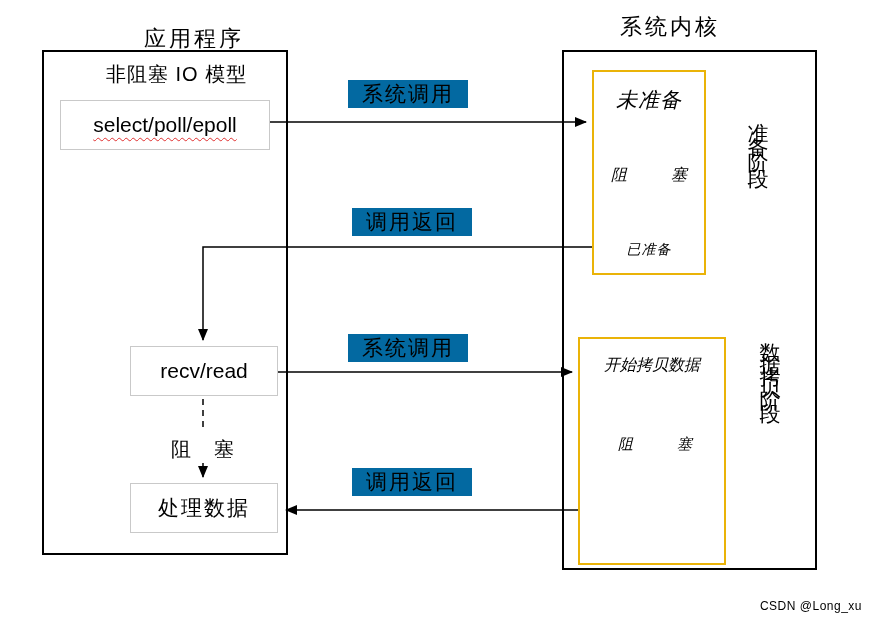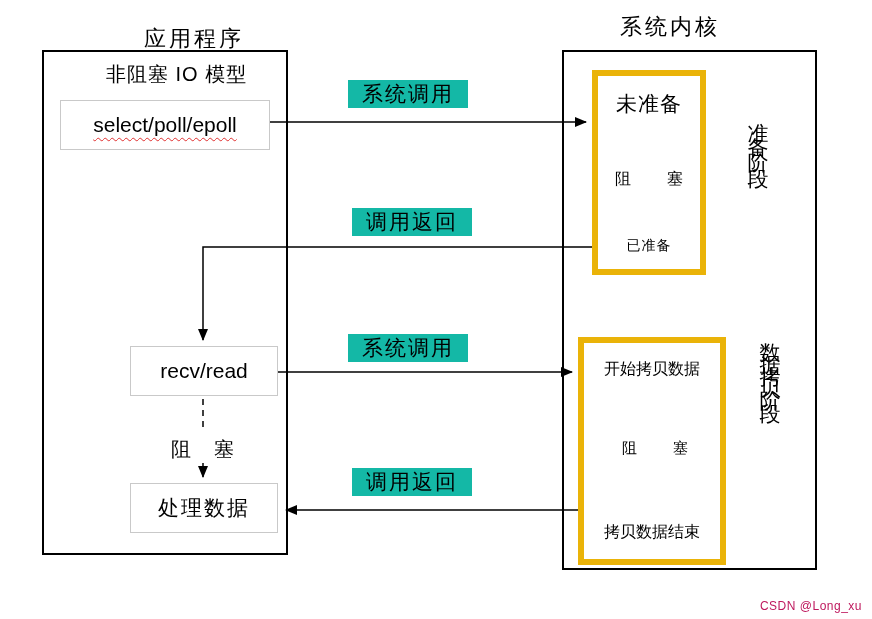--- a/index.html
+++ b/index.html
@@ -65,39 +65,40 @@
     text-decoration-thickness: 1px;
     text-underline-offset: 5px;
   }
 
   .arrow-label {
     position: absolute;
     width: 120px;
     font-size: 21px;
     text-align: center;
     letter-spacing: 2px;
-    background: #14b8a6;
+    background: #0369a1;
   }
   .lbl-syscall-top    { left: 348px; top: 80px;  }
   .lbl-return-top     { left: 352px; top: 208px; }
   .lbl-syscall-bottom { left: 348px; top: 334px; }
   .lbl-return-bottom  { left: 352px; top: 468px; }
 
   .block-char {
     position: absolute;
     font-size: 20px;
     background: #fff;
   }
   .app-block-left  { left: 171px; top: 436px; }
   .app-block-right { left: 214px; top: 436px; }
 
   .inner-box {
     position: absolute;
-    border: 6px solid #eab308;
+    border: 2px solid #eab308;
     background: #fff;
+    font-style: italic;
   }
   .prepare-box { left: 592px; top: 70px;  width: 114px; height: 205px; }
   .copy-box    { left: 578px; top: 337px; width: 148px; height: 228px; }
 
   .inner-box .state-top,
   .inner-box .state-bottom {
     position: absolute;
     left: 0; width: 100%;
     text-align: center;
   }
@@ -121,21 +122,21 @@
     font-size: 21px;
   }
   .prepare-stage { left: 744px; top: 106px; letter-spacing: 15px; }
   .copy-stage    { left: 756px; top: 326px; letter-spacing: 12px; }
 
   .watermark {
     position: absolute;
     right: 10px;
     bottom: 6px;
     font-size: 12px;
-    color: #be185d;
+    color: #000000;
     letter-spacing: 0.5px;
   }
 </style>
 </head>
 <body>
 
 <div class="canvas">
 
   <svg class="arrow-layer" viewBox="0 0 872 619" xmlns="http://www.w3.org/2000/svg">
     <defs>
@@ -194,20 +195,19 @@
     <span class="inner-block ib-right">塞</span>
     <div class="state-bottom">已准备</div>
   </div>
 
   <div class="vtext prepare-stage">准备阶段</div>
 
   <div class="inner-box copy-box">
     <div class="state-top">开始拷贝数据</div>
     <span class="inner-block ib-left">阻</span>
     <span class="inner-block ib-right">塞</span>
-    <div class="state-bottom">拷贝数据结束</div>
   </div>
 
   <div class="vtext copy-stage">数据拷贝阶段</div>
 
   <div class="watermark">CSDN @Long_xu</div>
 
 </div>
 
 </body></html>

